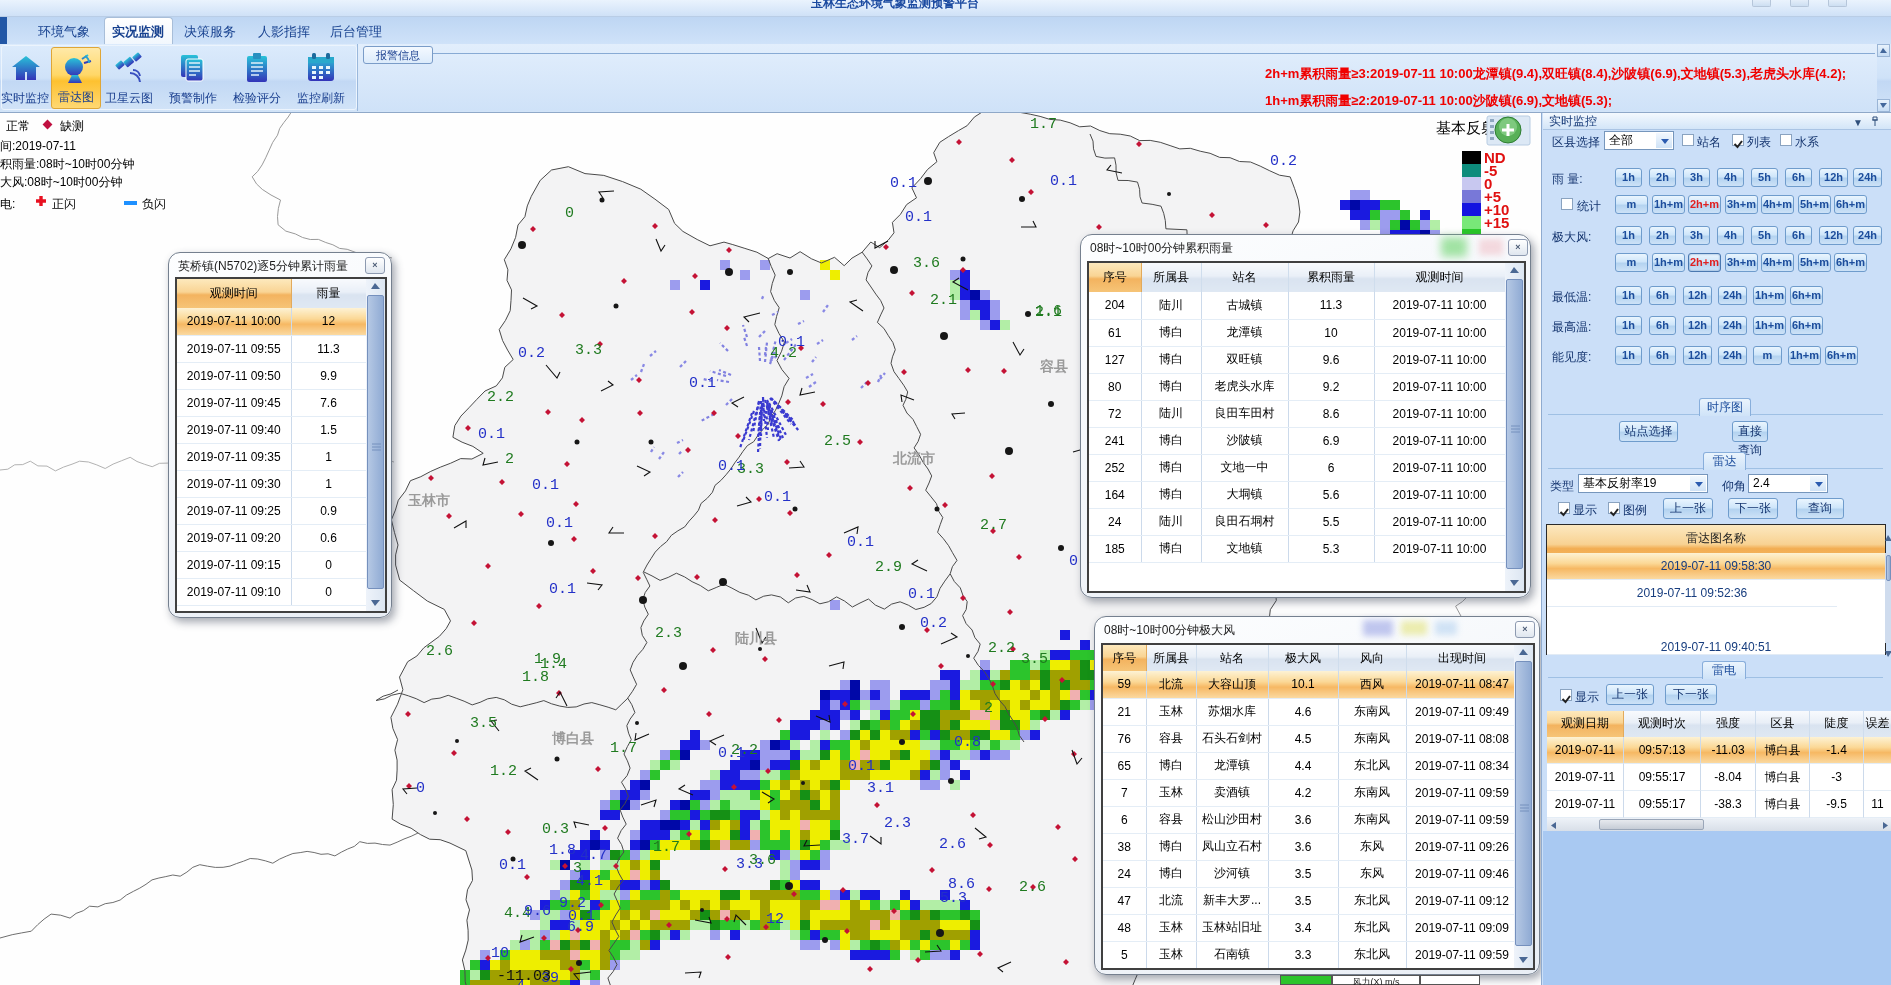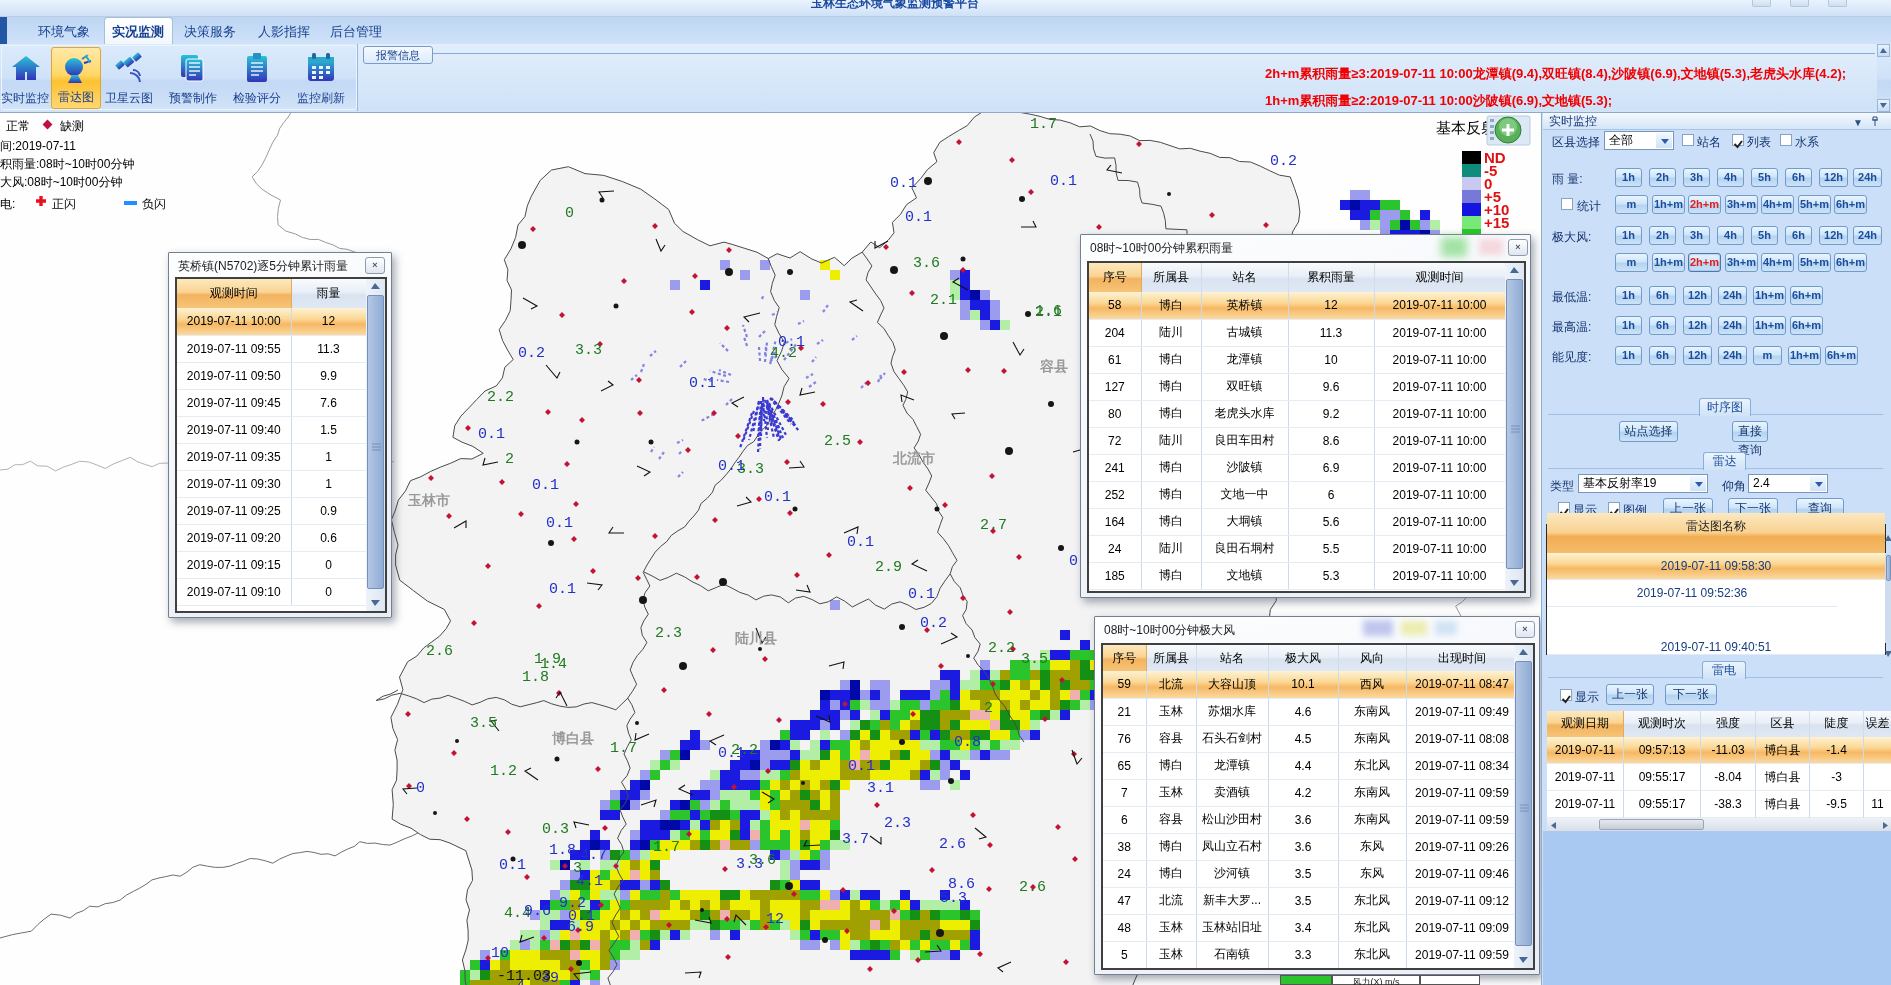--- a/index.html
+++ b/index.html
@@ -18,21 +18,21 @@
 #ribbon .vsep{position:absolute;left:358px;top:2px;width:1px;height:64px;background:#9db8da;border-right:1px solid #e8f2fc}
 .ricon{position:absolute;top:3px;width:50px;height:62px;text-align:center}
 .ricon .lbl{position:absolute;bottom:2px;width:100%;font-size:12px;color:#1a3f8f;white-space:nowrap}
 .ricon svg{position:absolute;left:50%;transform:translateX(-50%);top:5px}
 .rsel{background:linear-gradient(180deg,#ffe9a8 0%,#ffd767 45%,#fdc130 55%,#ffd873 100%);border:1px solid #dfa637;border-radius:3px}
 #alarmlbl{position:absolute;left:363px;top:2px;width:70px;height:18px;border:1px solid #7a9cc8;border-radius:3px;font-size:11px;color:#1a3f8f;text-align:center;line-height:16px;background:linear-gradient(#f4f9ff,#dcebfb)}
 .alert{position:absolute;left:1265px;font-size:13px;font-weight:bold;color:#f00000;white-space:nowrap}
 .sarr{position:absolute;left:1877px;width:13px;height:13px;background:linear-gradient(#e8f2fc,#c6dcf4);border:1px solid #9ab5d6;font-size:0}
 .sarr svg{display:block;margin:3px auto 0}
 
-.win{position:absolute;background:linear-gradient(160deg,#fdfeff,#e9eef5);border:1px solid #75808f;box-shadow:3px 4px 9px rgba(50,60,80,.45);border-radius:1px}
+.win{position:absolute;background:linear-gradient(160deg,#fdfeff,#e9eef5);border:1px solid #75808f;box-shadow:3px 4px 9px rgba(50,60,80,.45);border-radius:12px}
 .win .wt{position:absolute;left:9px;top:5px;font-size:12px;color:#1c1c1c;white-space:nowrap}
 .win .cls{position:absolute;width:20px;height:17px;border:1px solid #8d9ab0;border-radius:3px;background:linear-gradient(#ffffff,#dfe6ef);color:#4a5a74;font-size:9px;font-weight:bold;text-align:center;line-height:15px}
 .tblbox{position:absolute;border:2px solid #404040;background:#fff;overflow:hidden}
 table.dt{border-collapse:collapse;table-layout:fixed;width:100%;font-size:12px;color:#000}
 table.dt td,table.dt th{overflow:hidden;white-space:nowrap;text-align:center;font-weight:normal;padding:0}
 .hl{border-right:1px solid #cfdded;background:linear-gradient(180deg,#f8fafd 0%,#e9eff7 45%,#d9e3f0 55%,#dfe8f3 100%)}
 .ho{border-right:1px solid #e2aa5c;background:linear-gradient(180deg,#fde9bd 0%,#f9d494 45%,#f3b35f 55%,#f6c477 100%)}
 tr.sel td{background:linear-gradient(180deg,#fdf2d4 0%,#fbd896 40%,#f6b863 60%,#fbd9a0 100%);border-bottom:1px solid #f0b060}
 tr.r td{border-right:1px solid #ccdaeb;border-bottom:1px solid #e4edf6}
 .sb{position:absolute;top:0;right:0;width:19px;background:linear-gradient(90deg,#eef3fa,#dce6f2)}
@@ -539,28 +539,20 @@
       <table class="dt">
         <tbody>
           <tr style="height:29px">
             <th class="ho" style="width:52px">序号</th>
             <th class="hl" style="width:60px">所属县</th>
             <th class="hl" style="width:87px">站名</th>
             <th class="hl" style="width:86px">累积雨量</th>
             <th class="hl" style="width:131px">观测时间</th>
             <th class="hl" style="width:19px"></th>
           </tr>
-          <tr class="r sel" style="height:27px">
-            <td>58</td>
-            <td>博白</td>
-            <td>英桥镇</td>
-            <td>12</td>
-            <td>2019-07-11 10:00</td>
-            <td></td>
-          </tr>
           <tr class="r" style="height:27px">
             <td>204</td>
             <td>陆川</td>
             <td>古城镇</td>
             <td>11.3</td>
             <td>2019-07-11 10:00</td>
             <td></td>
           </tr>
           <tr class="r" style="height:27px">
             <td>61</td>
@@ -888,21 +880,21 @@
       </svg></div>
     <span class="lab" style="left:31px;top:389px">显示</span>
     <div class="cb" style="left:66px;top:389px"><svg width="10" height="10">
         <path d="M1.5 5l3 3 4.5-6" stroke="#222" stroke-width="2" fill="none"></path>
       </svg></div>
     <span class="lab" style="left:81px;top:389px">图例</span>
     <div class="btnw" style="left:121px;top:385px;width:50px">上一张</div>
     <div class="btnw" style="left:186px;top:385px;width:50px">下一张</div>
     <div class="btnw" style="left:254px;top:385px;width:48px">查询</div>
     <div style="position:absolute;left:4px;top:411px;width:340px;height:131px;border:1px solid #2a2a2a;background:#fff"></div>
-    <div class="ohdr" style="left:5px;top:400px;width:338px;height:44px;line-height:27px">雷达图名称</div>
+    <div class="ohdr" style="left:5px;top:412px;width:338px;height:44px;line-height:27px">雷达图名称</div>
     <div class="lrow sel" style="left:5px;top:440px;width:338px;height:27px;line-height:26px">2019-07-11 09:58:30</div>
     <div class="lrow" style="left:5px;top:467px;width:290px;height:27px;line-height:26px">2019-07-11 09:52:36</div>
     <div class="lrow" style="left:5px;top:521px;width:338px;height:21px;line-height:26px">2019-07-11 09:40:51</div>
     <div class="sb" style="left:343px;top:440px;right:auto;height:90px;width:7px;background:#cfdcee">
       <div class="th" style="top:2px;height:26px;width:5px;left:1px"></div>
     </div>
     <div style="position:absolute;left:343px;top:414px;width:7px;height:12px"><svg width="7" height="6">
         <polygon points="0,6 7,6 3,0" fill="#4a6894"></polygon>
       </svg></div>
     <div style="position:absolute;left:343px;top:530px;width:7px;height:12px"><svg width="7" height="6">

